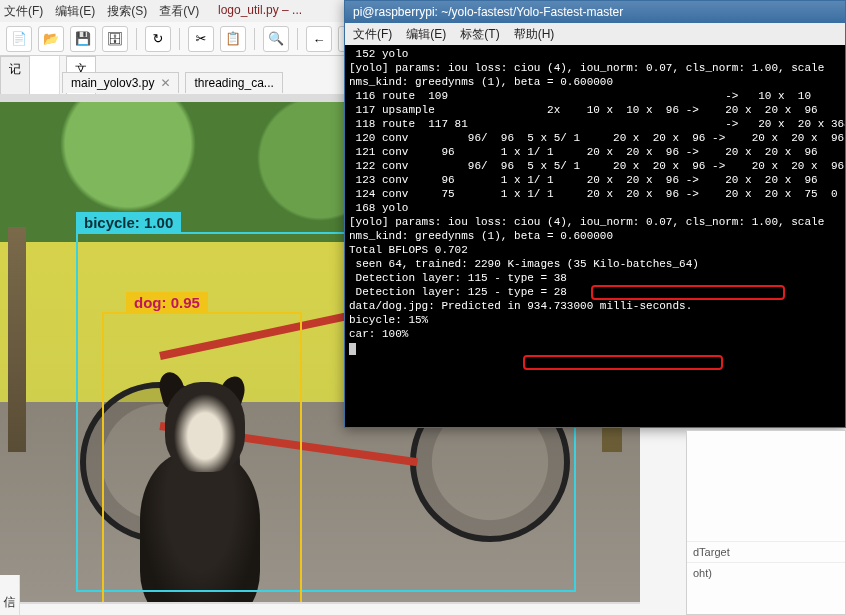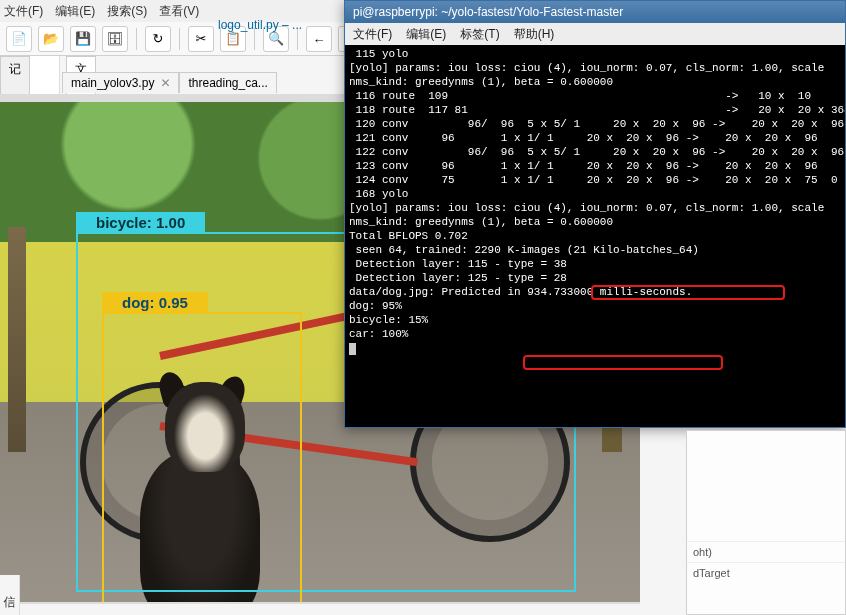--- a/index.html
+++ b/index.html
@@ -48,22 +48,22 @@
   background: #fff;
   display:flex; align-items:center; justify-content:center;
   font-size:13px;
 }
 .tb-sep { width:1px; height:22px; background:#ccc; margin:0 2px;}
 
 .editor-title-tab {
   position: absolute;
   left: 210px; top: 0;
   font-size: 12px;
-  color: #0369a1;
-  padding: 18px 8px;
+  color: #7f1d1d;
+  padding: 3px 8px;
 }
 
 .sidebar-strip {
   position: absolute;
   left:0; top:56px;
   width: 60px;
   background:#fff;
   border-right:1px solid #ddd;
 }
 .sidebar-tabs {
@@ -75,21 +75,21 @@
   border: 1px solid #ccc;
   border-bottom:none;
   background:#f0f0f0;
 }
 .sidebar-tab.active { background:#fff;margin-left:36px; }
 
 .editor-tabbar {
   position:absolute;
   left:62px; top:72px;
   display:flex;
-  gap:0;
+  gap:6px;
 }
 .file-tab {
   background:#f4f4f4;
   border:1px solid #ccc;
   border-bottom:none;
   padding: 3px 8px;
   font-size:12px;
   display:flex;
   align-items:center;
   gap:6px;
@@ -187,37 +187,37 @@
 .dog-ear.r { left:110px; top:14px; transform:rotate(18deg);}
 
 
 .det-box {
   position:absolute;
   border: 2px solid;
 }
 .det-label {
   position:absolute;
   top:-22px; left:-2px;
-  padding: 2px 20px;
+  padding: 2px 8px;
   font-size: 15px;
   font-weight: bold;
   white-space: nowrap;
 }
 .det-bicycle {
   border-color:#3bd1e0;
   left:76px; top:130px;
   width: 500px; height: 360px;
 }
 .det-bicycle .det-label { background:#3bd1e0; color:#08323a;}
 .det-dog {
   border-color:#f0c419;
   left:102px; top:210px;
   width: 200px; height: 335px;
 }
-.det-dog .det-label { background:#f0c419; color:#0c4a6e;}
+.det-dog .det-label { background:#f0c419; color:#be185d;margin-left:24px;}
 
 
 .term-win {
   position:absolute;
   left: 344px; top: 0;
   width: 502px;
   height: 428px;
   background:#000;
   border:1px solid #3a6ea0;
   box-shadow: 0 2px 12px rgba(0,0,0,0.4);
@@ -378,47 +378,47 @@
 <div class="term-win">
   <div class="term-title">pi@raspberrypi: ~/yolo-fastest/Yolo-Fastest-master</div>
   <div class="term-menubar">
     <span>文件(F)</span>
     <span>编辑(E)</span>
     <span>标签(T)</span>
     <span>帮助(H)</span>
   </div>
   <div class="term-body">
     <div id="term-lines">
-        <div class="term-line"> 115 yolo</div>
+        <div class="term-line"> 152 yolo</div>
         <div class="term-line">[yolo] params: iou loss: ciou (4), iou_norm: 0.07, cls_norm: 1.00, scale</div>
         <div class="term-line">nms_kind: greedynms (1), beta = 0.600000</div>
         <div class="term-line"> 116 route  109                                          -&gt;   10 x  10</div>
+        <div class="term-line"> 117 upsample                 2x    10 x  10 x  96 -&gt;    20 x  20 x  96</div>
         <div class="term-line"> 118 route  117 81                                       -&gt;   20 x  20 x 368</div>
         <div class="term-line"> 120 conv         96/  96  5 x 5/ 1     20 x  20 x  96 -&gt;    20 x  20 x  96</div>
         <div class="term-line"> 121 conv     96       1 x 1/ 1     20 x  20 x  96 -&gt;    20 x  20 x  96</div>
         <div class="term-line"> 122 conv         96/  96  5 x 5/ 1     20 x  20 x  96 -&gt;    20 x  20 x  96</div>
         <div class="term-line"> 123 conv     96       1 x 1/ 1     20 x  20 x  96 -&gt;    20 x  20 x  96</div>
         <div class="term-line"> 124 conv     75       1 x 1/ 1     20 x  20 x  96 -&gt;    20 x  20 x  75  0</div>
         <div class="term-line"> 168 yolo</div>
         <div class="term-line">[yolo] params: iou loss: ciou (4), iou_norm: 0.07, cls_norm: 1.00, scale</div>
         <div class="term-line">nms_kind: greedynms (1), beta = 0.600000</div>
         <div class="term-line">Total BFLOPS 0.702</div>
-        <div class="term-line"> seen 64, trained: 2290 K-images (21 Kilo-batches_64)</div>
+        <div class="term-line"> seen 64, trained: 2290 K-images (35 Kilo-batches_64)</div>
         <div class="term-line"> Detection layer: 115 - type = 38</div>
         <div class="term-line"> Detection layer: 125 - type = 28</div>
         <div class="term-line">data/dog.jpg: Predicted in 934.733000 milli-seconds.</div>
-        <div class="term-line">dog: 95%</div>
         <div class="term-line">bicycle: 15%</div>
         <div class="term-line">car: 100%</div>
       </div>
     <span class="cursor"></span>
 
     
     <div class="hl-red" style="left:246px; top:240px; width:194px; height:15px;"></div>
     <div class="hl-red" style="left:178px; top:310px; width:200px; height:15px;"></div>
   </div>
 </div>
 
 <div class="right-panel">
   <div style="height:110px"></div>
+  <div class="row">dTarget</div>
   <div class="row">oht)</div>
-  <div class="row">dTarget</div>
 </div>
 
 </body></html>

